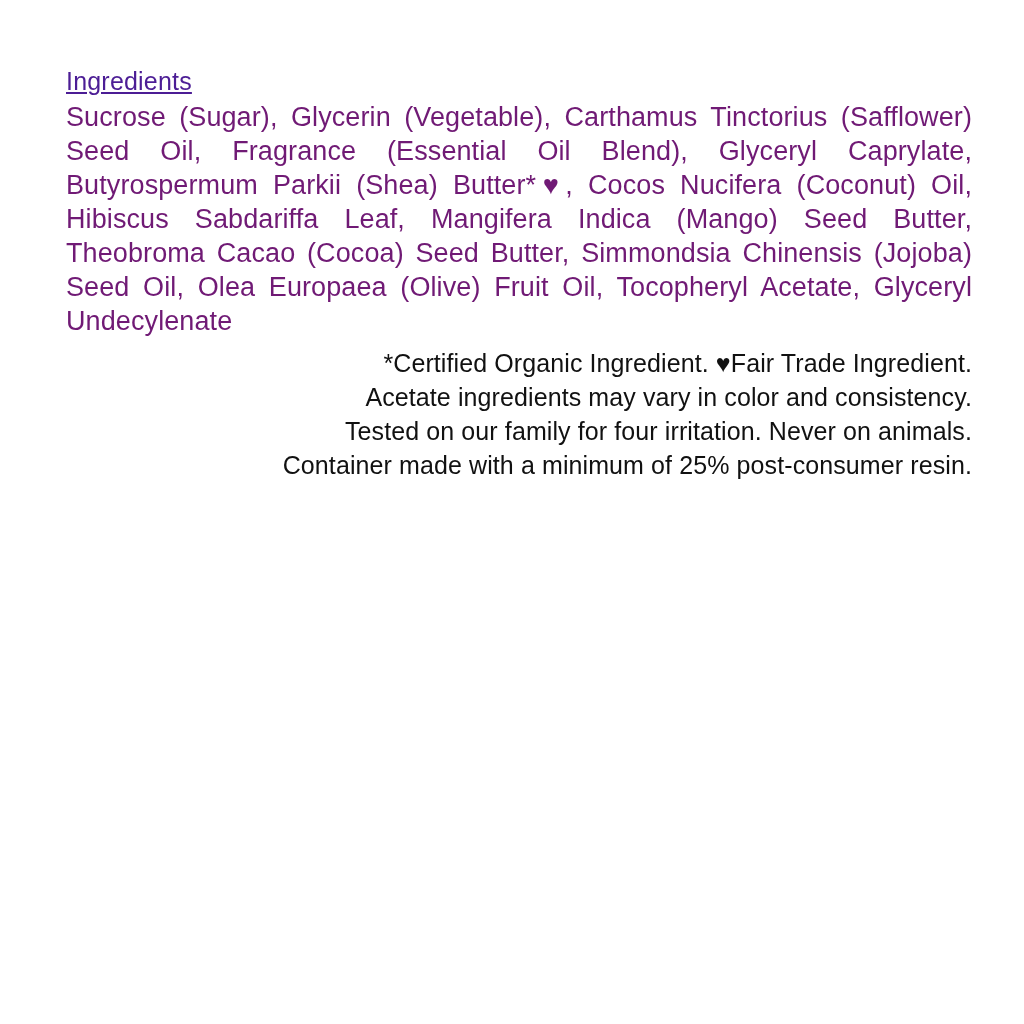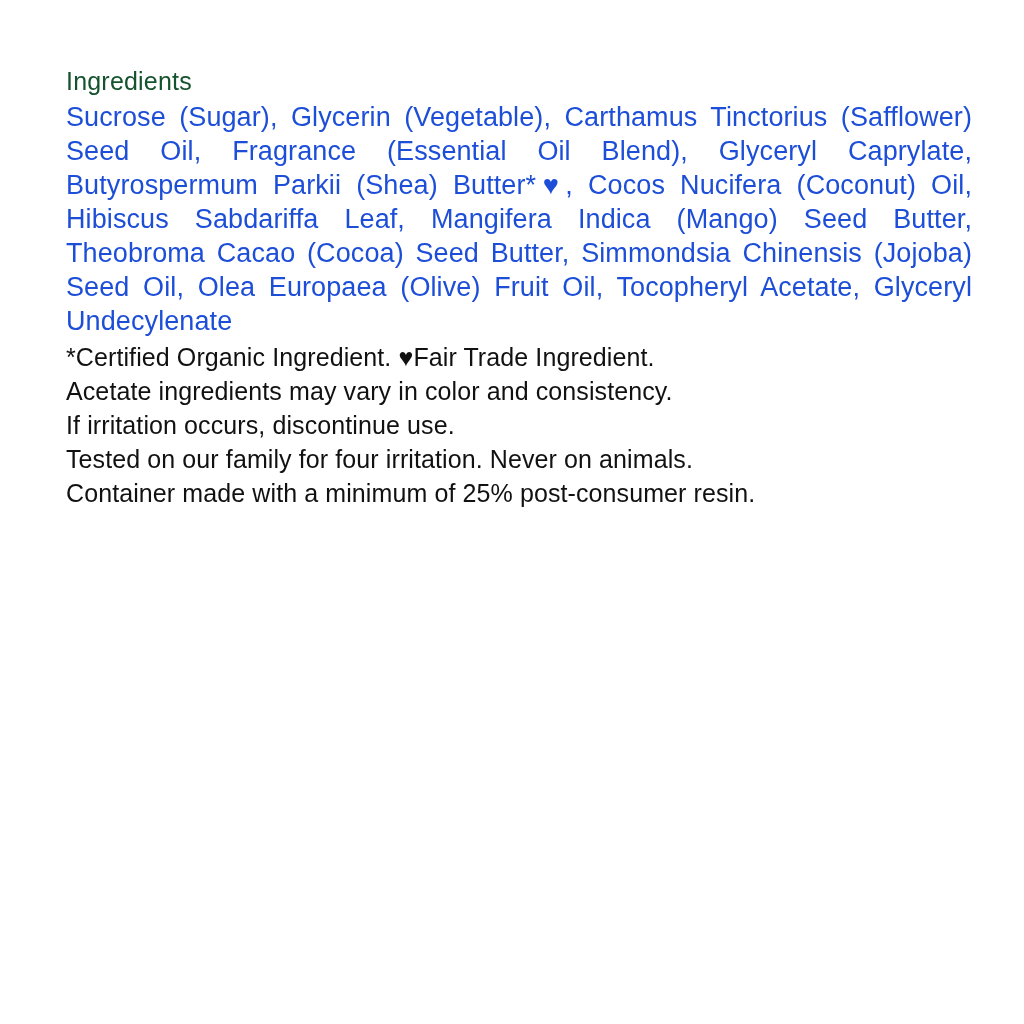--- a/index.html
+++ b/index.html
@@ -18,52 +18,53 @@
     position: absolute;
     left: 66px;
     top: 64px;
     width: 906px;
   }
   .heading {
     font-size: 25px;
     line-height: 34px;
     font-weight: 400;
     letter-spacing: 0.2px;
-    color: #14532d;
+    color: #4c1d95;
     margin: 0 0 2px 0;
+    text-decoration: underline;
   }
   .ingredients-list {
     font-size: 27px;
     line-height: 34px;
     font-weight: 400;
     letter-spacing: 0.1px;
     text-align: justify;
     text-align-last: left;
-    color: #1d4ed8;
+    color: #701a75;
     margin: 0;
     word-spacing: 1px;
   }
   .note-block {
-    margin-top: 2px;
+    margin-top: 8px;
+    text-align: right;
   }
   .note {
     font-size: 25px;
     line-height: 34px;
     font-weight: 400;
     letter-spacing: 0.1px;
     color: #111111;
     margin: 0;
   }
 </style>
 </head>
 <body>
 
 <div class="label-panel">
   <p class="heading">Ingredients</p>
   <p class="ingredients-list">Sucrose (Sugar), Glycerin (Vegetable), Carthamus Tinctorius (Safflower) Seed Oil, Fragrance (Essential Oil Blend), Glyceryl Caprylate, Butyrospermum Parkii (Shea) Butter*♥, Cocos Nucifera (Coconut) Oil, Hibiscus Sabdariffa Leaf, Mangifera Indica (Mango) Seed Butter, Theobroma Cacao (Cocoa) Seed Butter, Simmondsia Chinensis (Jojoba) Seed Oil, Olea Europaea (Olive) Fruit Oil, Tocopheryl Acetate, Glyceryl Undecylenate</p>
   <div class="note-block">
     <p class="note">*Certified Organic Ingredient. ♥Fair Trade Ingredient.</p>
     <p class="note">Acetate ingredients may vary in color and consistency.</p>
-    <p class="note">If irritation occurs, discontinue use.</p>
     <p class="note">Tested on our family for four irritation. Never on animals.</p>
     <p class="note">Container made with a minimum of 25% post-consumer resin.</p>
   </div>
 </div>
 
 </body></html>

